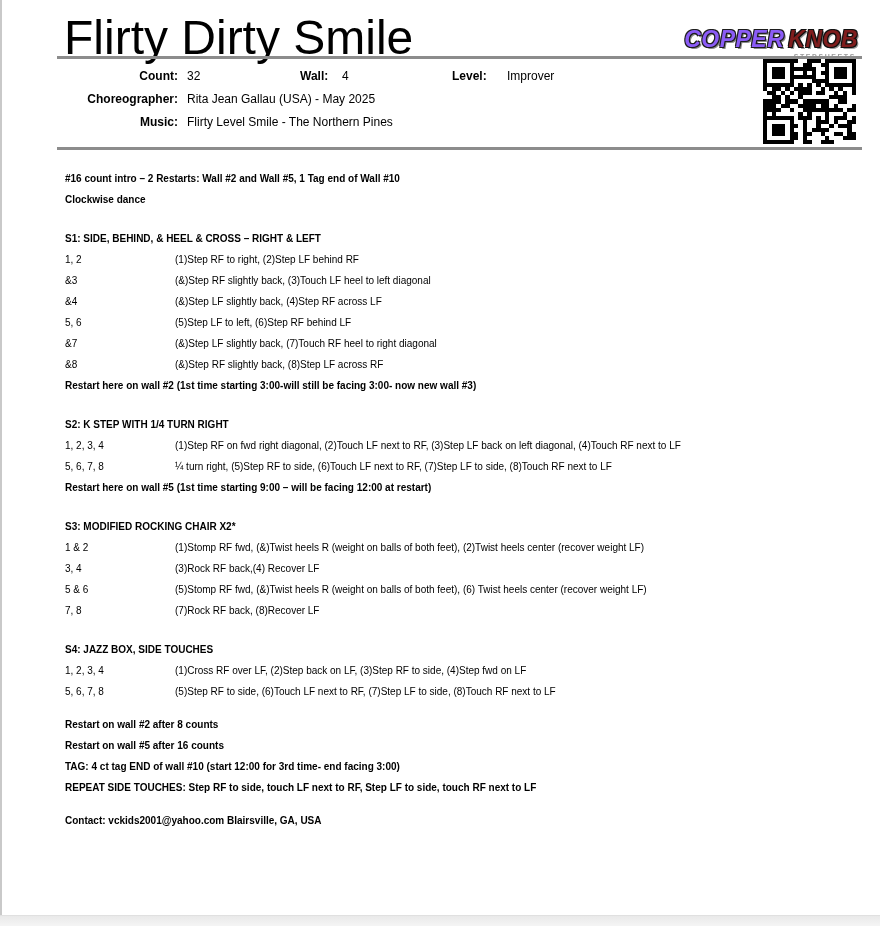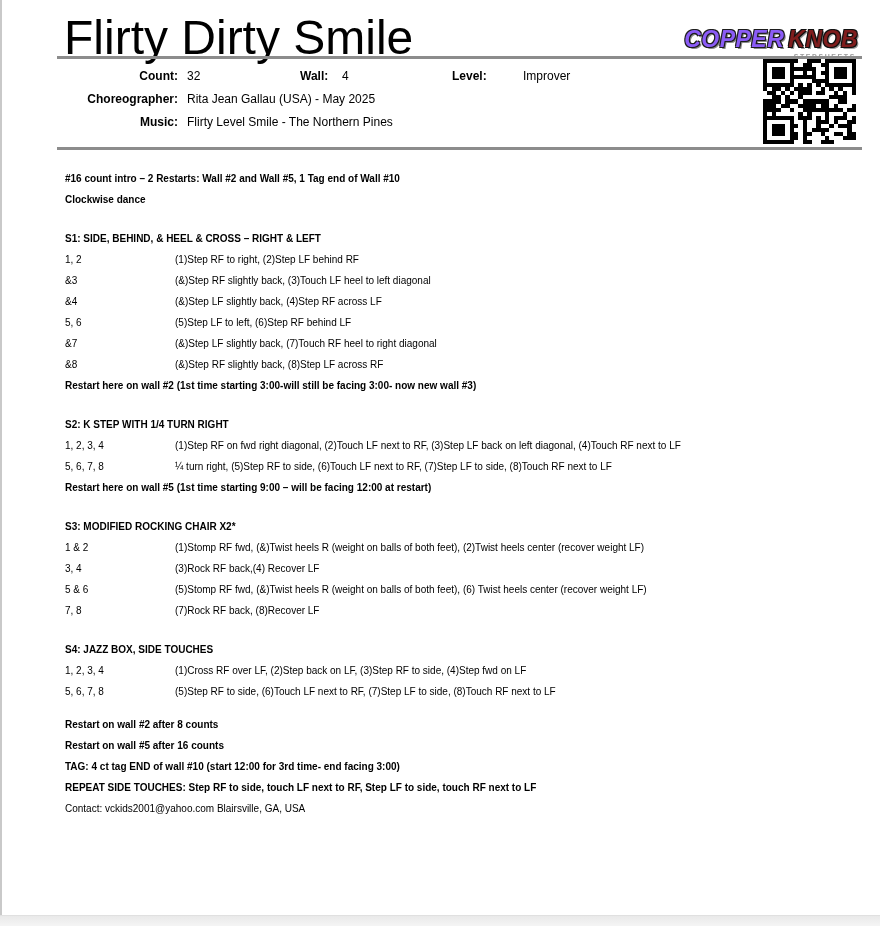--- a/index.html
+++ b/index.html
@@ -50,39 +50,39 @@
   
   .hdr { position: absolute; left: 65px; top: 69px; width: 700px; font-size: 12px; }
   .hrow { position: relative; height: 23px; }
   .hlabel { position: absolute; font-weight: bold; white-space: nowrap; }
   .hval   { position: absolute; white-space: nowrap; }
   .hl-main { left: 0; width: 113px; text-align: right; }
   .hv-main { left: 122px; }
   .hl-wall  { left: 235px; }
   .hv-wall  { left: 277px; }
   .hl-level { left: 387px; }
-  .hv-level { left: 458px; }
+  .hv-level { left: 442px; }
   
   .qr { position: absolute; left: 763px; top: 59px; width: 93px; height: 85px; }
   .qr svg { display: block; }
   
   .body {
     position: absolute; left: 65px; top: 168px; width: 796px;
     font-size: 10px; line-height: 21px;
   }
   .intro-line { font-weight: bold; }
   .section { margin-top: 18px; }
   .section-title { font-weight: bold; }
   .step-row { display: flex; }
   .step-counts { width: 110px; flex: none; }
   .step-desc { flex: 1; }
   .section-note { font-weight: bold; }
   .footer-notes { margin-top: 12px; }
   .footer-note { font-weight: bold; }
-  .contact-line { font-weight: normal; }
+  .contact-line { margin-top: 12px; font-weight: bold; }
 </style>
 </head>
 <body>
 
 <div class="left-edge"></div>
 
 <h1 class="page-title" style="margin:0;">Flirty Dirty Smile</h1>
 
 <div class="logo">
   <div class="logo-main">

